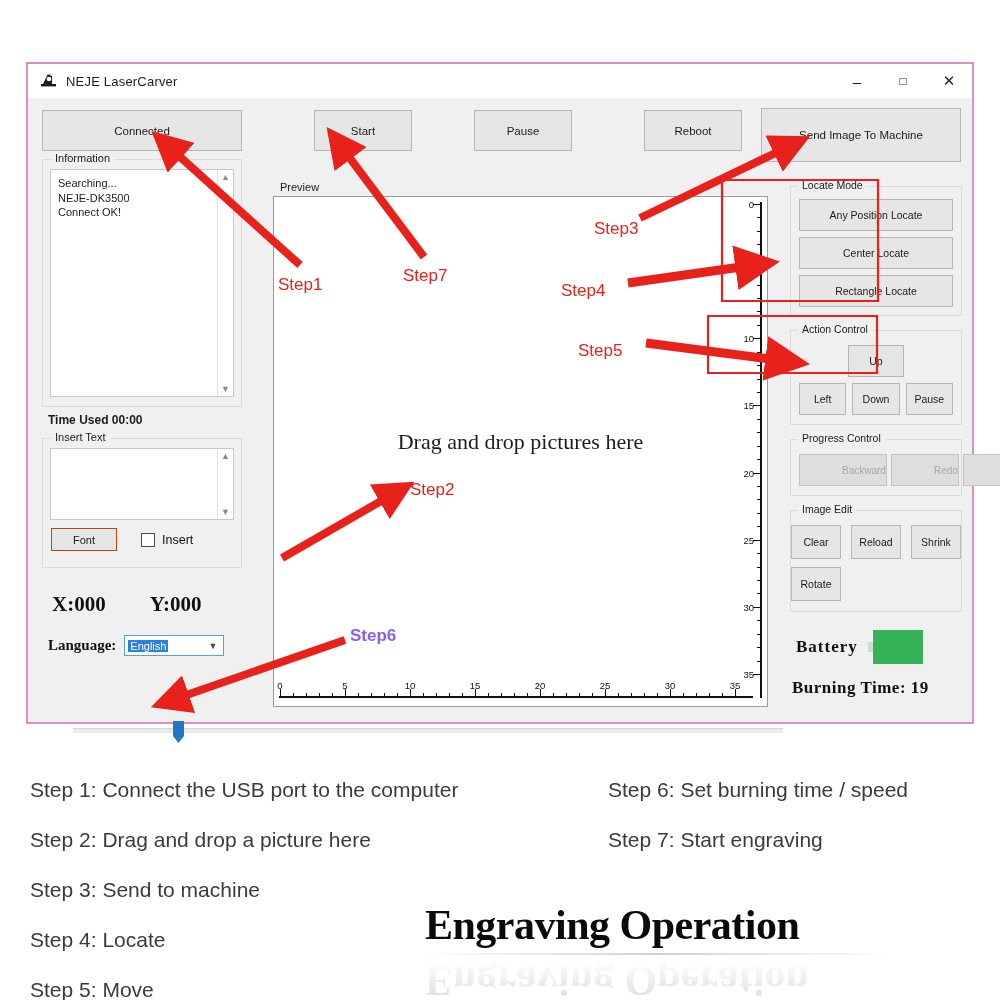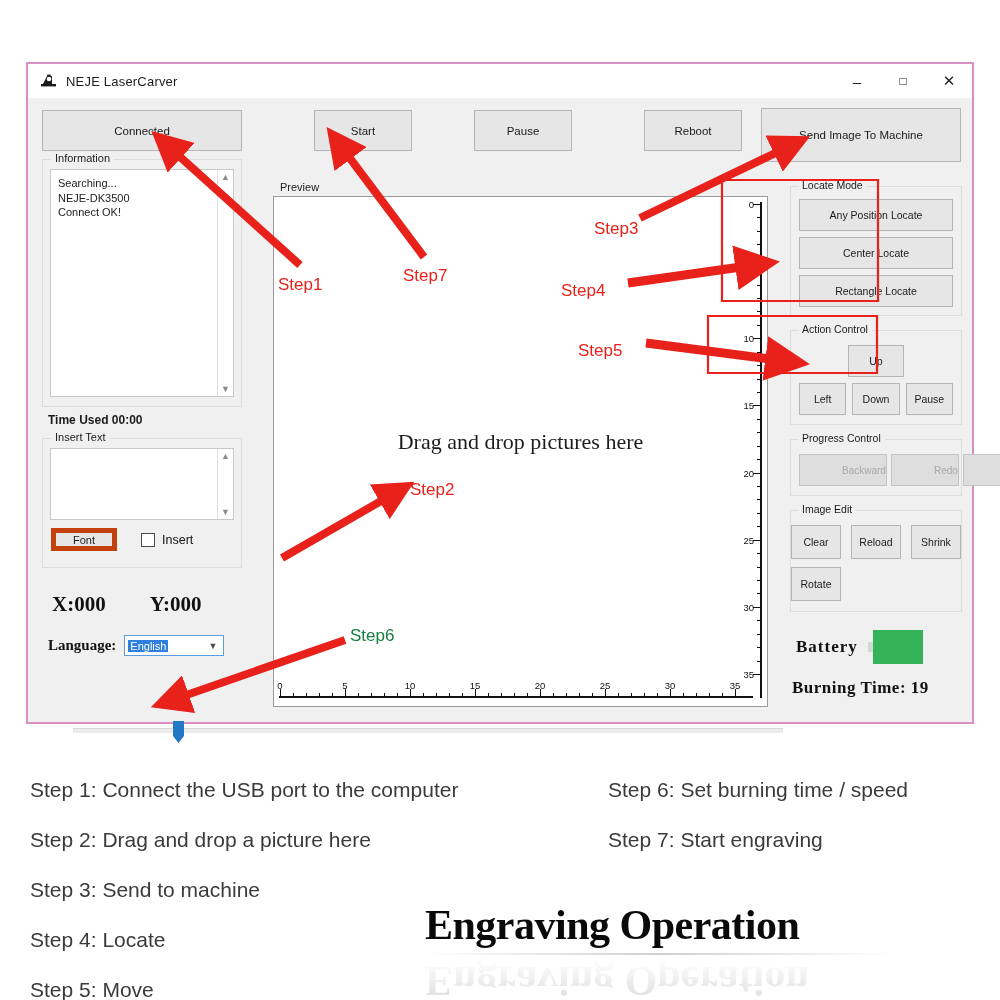--- a/index.html
+++ b/index.html
@@ -69,21 +69,21 @@
     align-items:center;
   }
   .sb-arrow{ font-size:9px; color:#8a8a8a; padding:2px 0; }
   .timeused{
     margin-top:6px; font-size:12px; color:#1b1b1b; padding-left:6px;
     font-weight:600;
   }
   .insert-box{ margin-top:11px; height:130px; }
   .font-row{ display:flex; align-items:center; margin-top:8px; padding:0 8px; }
   .fbtn{
-    width:66px; height:23px; background:#e6e6e6; border:5px solid #c2410c;
+    width:66px; height:23px; background:#e6e6e6; border:1px solid #c2410c;
     font-size:11px; color:#1b1b1b; display:flex;align-items:center;justify-content:center;
     box-sizing:border-box;
   }
   .chk-wrap{ display:flex; align-items:center; margin-left:24px; gap:7px; }
   .chk{ width:12px;height:12px;border:1.4px solid #4a4a4a; background:#fff; }
   .chk-label{ font-size:12.5px; color:#111; }
   .xy-row{
     margin-top:24px; display:flex; gap:44px; padding-left:10px;
     font-family:"Liberation Serif", serif; font-weight:700; font-size:21px; color:#111;
   }
@@ -472,21 +472,21 @@
     <path d="M722,147 L878,147 L878,268 L722,268 Z" stroke="#e8211b" stroke-width="2.2" fill="none"></path>
     <path d="M708,283 L877,283 L877,340 L708,340 Z" stroke="#e8211b" stroke-width="2.2" fill="none"></path>
   </svg>
 
   <div class="anno">
     <span class="step-label" id="sl0" style="left: 278px; top: 242px; color: rgb(232, 33, 27);">Step1</span>
     <span class="step-label" id="sl1" style="left: 410px; top: 447px; color: rgb(232, 33, 27);">Step2</span>
     <span class="step-label" id="sl2" style="left: 594px; top: 186px; color: rgb(232, 33, 27);">Step3</span>
     <span class="step-label" id="sl3" style="left: 561px; top: 248px; color: rgb(232, 33, 27);">Step4</span>
     <span class="step-label" id="sl4" style="left: 578px; top: 308px; color: rgb(232, 33, 27); text-align: center;">Step5</span>
-    <span class="step-label" id="sl5" style="left: 350px; top: 593px; color: #15803d;">Step6</span>
+    <span class="step-label" id="sl5" style="left: 350px; top: 593px; color: #8b5cf6; font-weight: bold;">Step6</span>
     <span class="step-label" id="sl6" style="left: 403px; top: 233px; color: rgb(232, 33, 27);">Step7</span>
   </div>
 
   <div class="instructions">
     <div class="ins-line" style="left:30px; top:45px;">Step 1: Connect the USB port to the computer</div>
     <div class="ins-line" style="left:30px; top:95px;">Step 2: Drag and drop a picture here</div>
     <div class="ins-line" style="left:30px; top:145px;">Step 3: Send to machine</div>
     <div class="ins-line" style="left:30px; top:195px;">Step 4: Locate</div>
     <div class="ins-line" style="left:30px; top:245px;">Step 5: Move</div>
     <div class="ins-line" style="left:608px; top:45px;">Step 6: Set burning time / speed</div>

